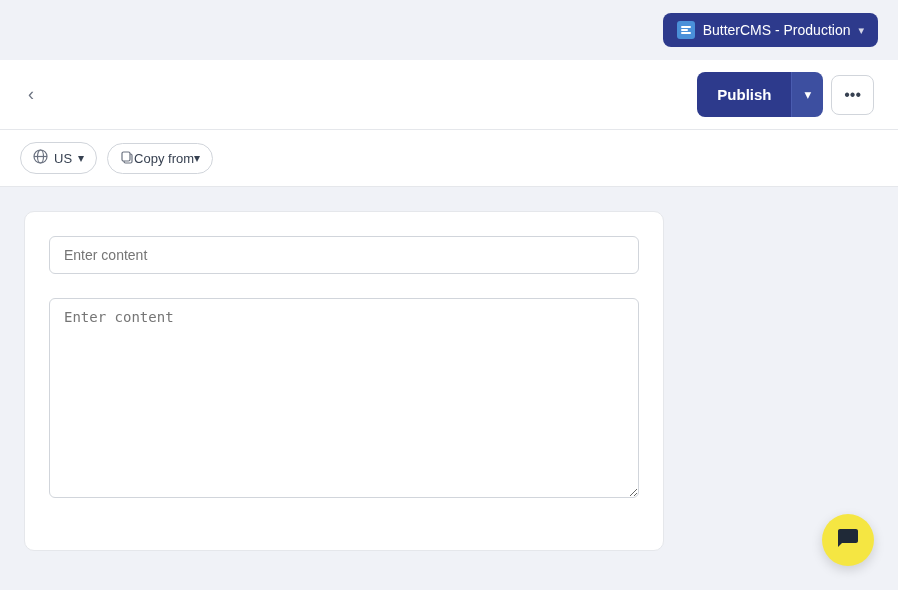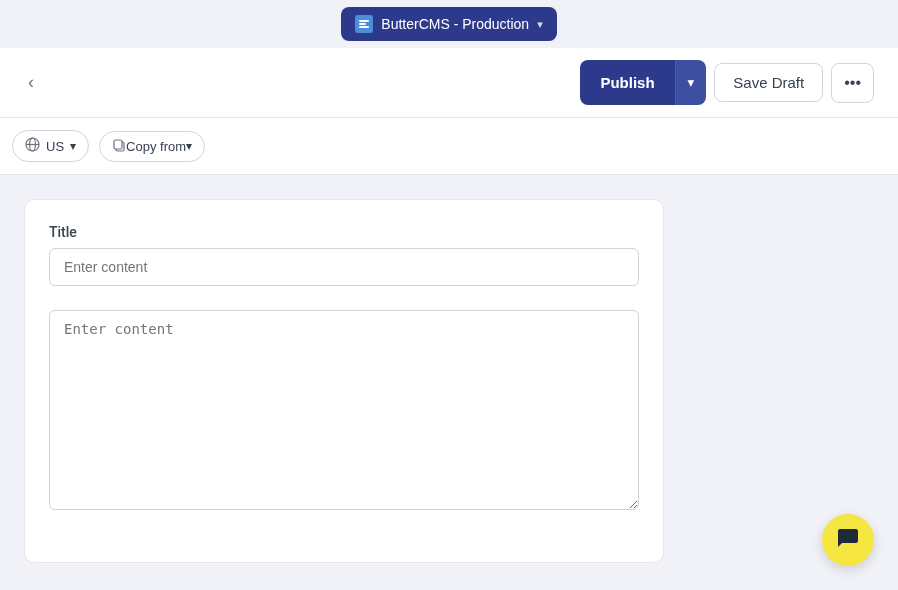--- a/index.html
+++ b/index.html
@@ -14,24 +14,24 @@
       width: 898px;
       height: 590px;
       overflow: hidden;
       position: relative;
     }
 
     
     .top-nav {
       background: #f0f2f7;
       display: flex;
-      justify-content: center;
+      justify-content: flex-end;
       align-items: center;
       padding: 10px 20px;
-      height: 48px;
+      height: 60px;
     }
 
     .cms-button {
       background: #2d3a8c;
       color: white;
       border: none;
       border-radius: 8px;
       padding: 8px 14px;
       display: flex;
       align-items: center;
@@ -142,21 +142,21 @@
       border: 1px solid #d1d5db;
       border-radius: 8px;
       padding: 10px 12px;
       cursor: pointer;
       font-size: 16px;
     }
 
     
     .toolbar {
       background: white;
-      padding: 12px 12px;
+      padding: 12px 20px;
       border-bottom: 1px solid #e5e7eb;
       display: flex;
       align-items: center;
       gap: 10px;
     }
 
     .locale-btn {
       background: white;
       border: 1px solid #d1d5db;
       border-radius: 20px;
@@ -287,21 +287,20 @@
       <span>‹</span>
     </button>
   </div>
   <div class="page-header-right">
     <div class="publish-btn-group">
       <button class="publish-btn-main">Publish</button>
       <button class="publish-btn-dropdown">
         <span>▾</span>
       </button>
     </div>
-    <button class="save-draft-btn">Save Draft</button>
     <button class="more-btn">•••</button>
   </div>
 </div>
 
 <div class="toolbar">
   <button class="locale-btn">
     <span class="globe-icon">
       <svg width="15" height="15" viewBox="0 0 15 15" fill="none">
         <circle cx="7.5" cy="7.5" r="6.5" stroke="#6b7280" stroke-width="1.2"></circle>
         <ellipse cx="7.5" cy="7.5" rx="3" ry="6.5" stroke="#6b7280" stroke-width="1.2"></ellipse>
@@ -319,21 +318,20 @@
       </svg>
     </span>
     <span>Copy from</span>
     <span class="chevron-small">▾</span>
   </button>
 </div>
 
 <div class="main-content">
   <div class="form-card">
     <div class="form-field">
-      <label class="form-label">Title</label>
       <input class="form-input" type="text" placeholder="Enter content" style="">
     </div>
     <div class="form-field">
       <textarea class="form-textarea" placeholder="Enter content" style=""></textarea>
     </div>
   </div>
 </div>
 
 <button class="chat-button">
   <span>

